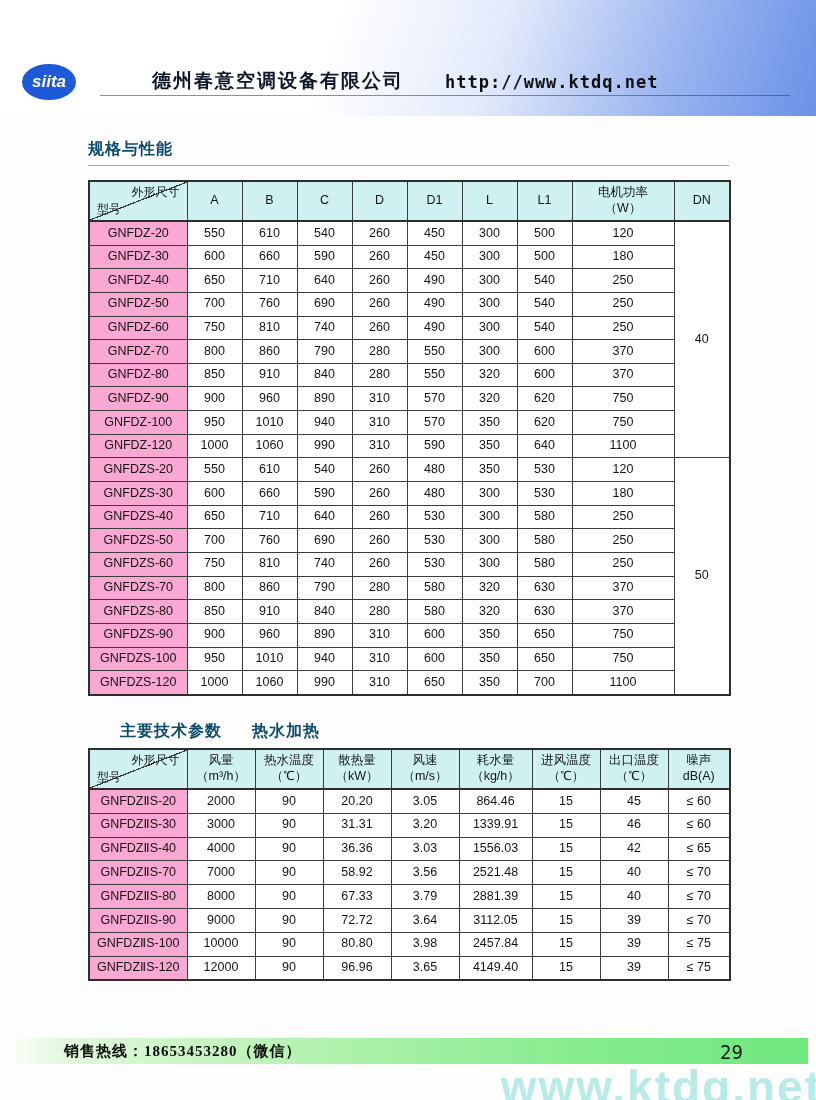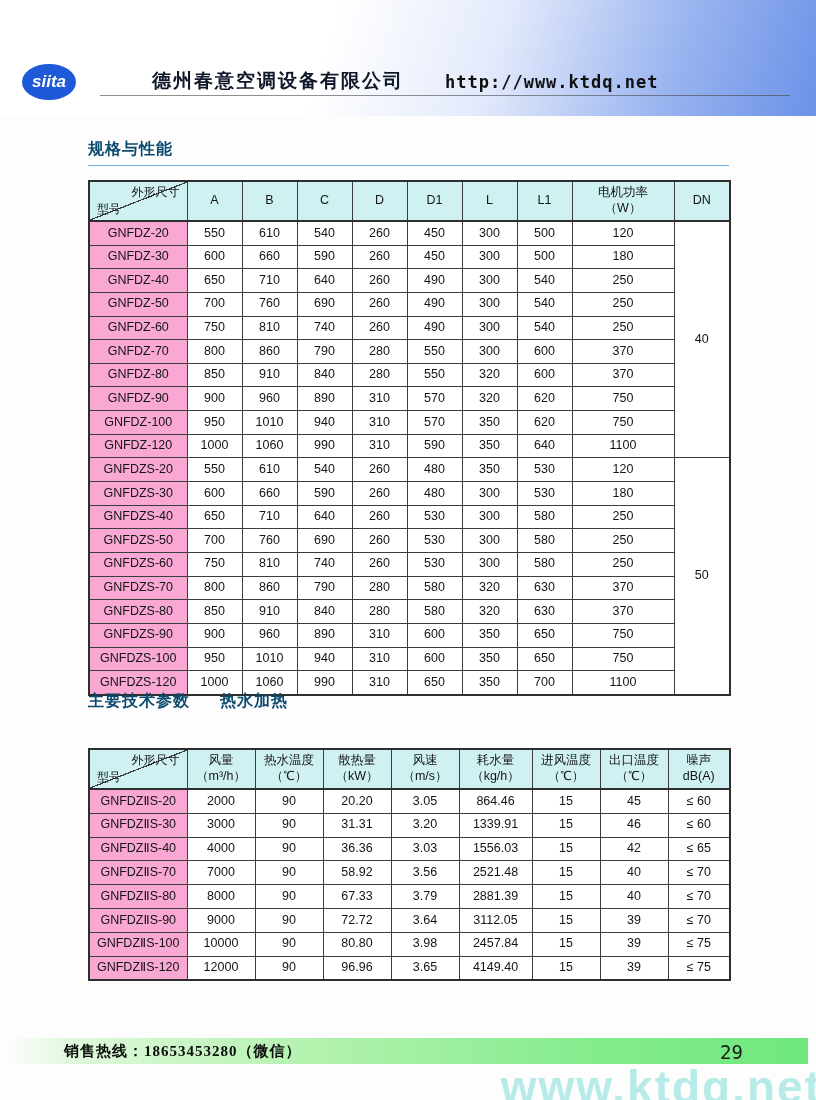--- a/index.html
+++ b/index.html
@@ -30,21 +30,21 @@
   }
   .header-rule{
     position:absolute; left:100px; top:95px; width:690px; height:1px;
     background:rgba(70,70,70,0.6);
   }
   .section-title{
     position:absolute; left:88px; color:#0c4a6e; font-size:16px; font-weight:bold;
     letter-spacing:1px; white-space:nowrap;
   }
   #spec-title{ top:139px; }
-  #param-title{ top:691px; }
+  #param-title{ top:721px;margin-left:32px; }
   #param-title .t2{ margin-left:30px; }
   .title-rule{
     position:absolute; left:88px; top:165px; width:641px; height:1px; background:#6fb0e0;
   }
   .tbl{
     position:absolute; left:88px; border-collapse:collapse; table-layout:fixed;
     width:641px; border:2px solid #2e2e2e; background:#ffffff;
   }
   #spec-table{ top:180px; }
   #param-table{ top:748px; }

